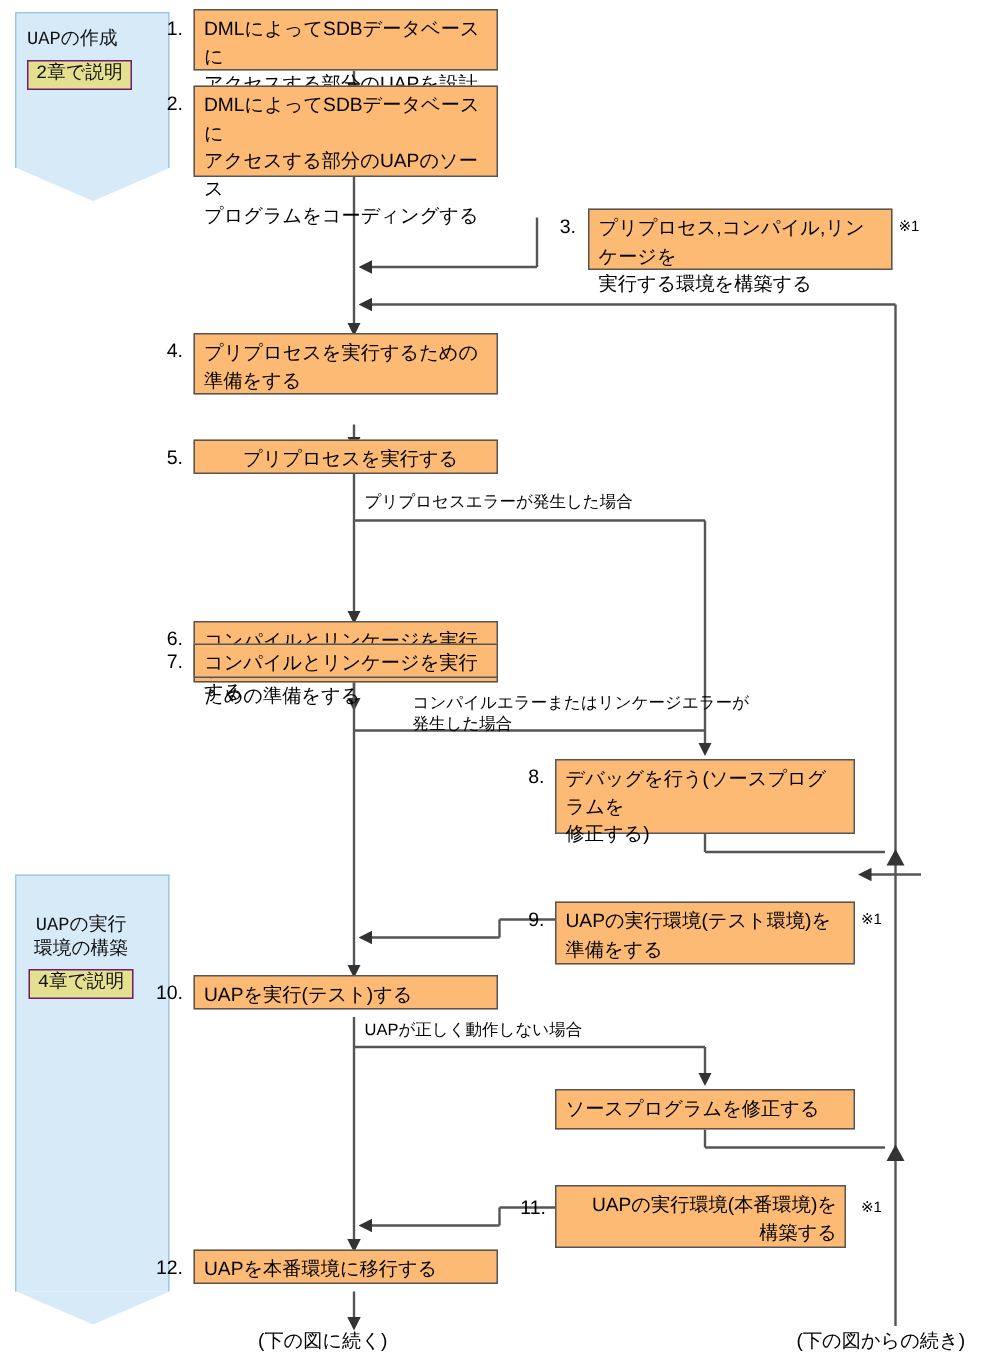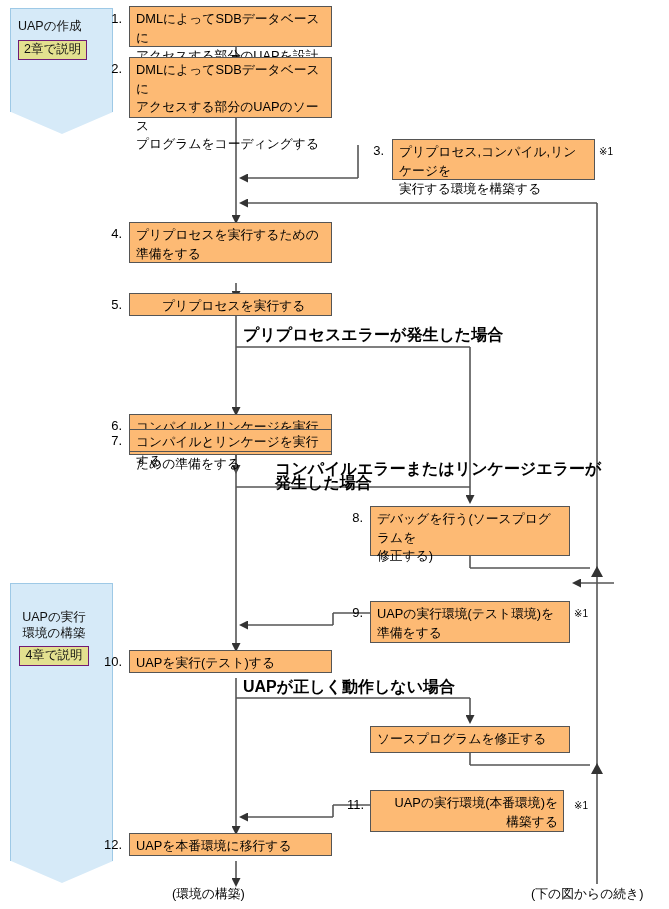--- a/index.html
+++ b/index.html
@@ -21,20 +21,21 @@
     width:103px;
     box-sizing:border-box;
   }
   .phase .body{
     background:#d6eaf8;
     border:1px solid #9ec9e6;
     border-bottom:none;
     box-sizing:border-box;
     width:100%;
     padding:10px 22px 4px 7px;
+    font-family:Liberation Mono, monospace;
   }
   .phase .tip{
     width:0;height:0;
     margin:0 auto;
     border-left:51.5px solid transparent;
     border-right:51.5px solid transparent;
     border-top:22px solid #d6eaf8;
     position:relative;
   }
   .phase .tip:after{
@@ -88,25 +89,24 @@
   }
   .note{
     position:absolute;
     font-size:10px;
     line-height:11px;
     color:#000;
     white-space:nowrap;
   }
   .edgelabel{
     position:absolute;
-    font-size:16px;
+    font-size:11px;
     line-height:14px;
     color:#000;
     white-space:pre-line;
-    font-weight:bold;
   }
   .terminal{
     position:absolute;
     font-size:12.8px;
     line-height:15px;
     color:#000;
     white-space:nowrap;
   }
   svg.wires{
     position:absolute;
@@ -249,16 +249,16 @@
   <div class="box" style="left:370px;top:726px;width:200px;height:27px;">ソースプログラムを修正する</div>
 
   <div class="num" style="left:332px;top:798px;width:32px;">11.</div>
   <div class="box" style="left:370px;top:790px;width:194px;height:42px;text-align:right;">UAPの実行環境(本番環境)を
 構築する</div>
   <div class="note" style="left:574px;top:800px;">※1</div>
 
   <div class="num" style="left:90px;top:838px;width:32px;">12.</div>
   <div class="box" style="left:129px;top:833px;width:203px;height:23px;">UAPを本番環境に移行する</div>
 
-  <div class="terminal" style="left:172px;top:886px;">(環境の構築)</div>
+  <div class="terminal" style="left:172px;top:886px;">(下の図に続く)</div>
   <div class="terminal" style="left:531px;top:886px;">(下の図からの続き)</div>
 
 </div>
 
 </body></html>

